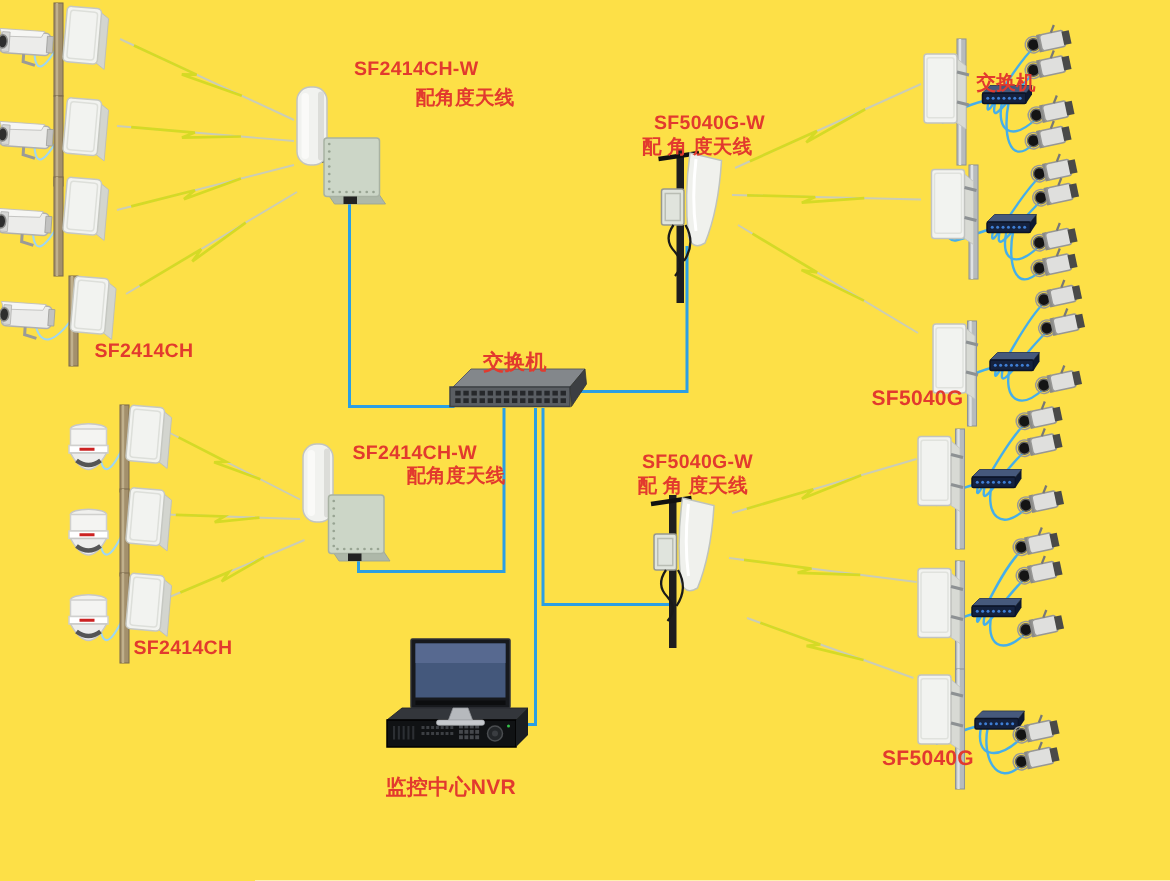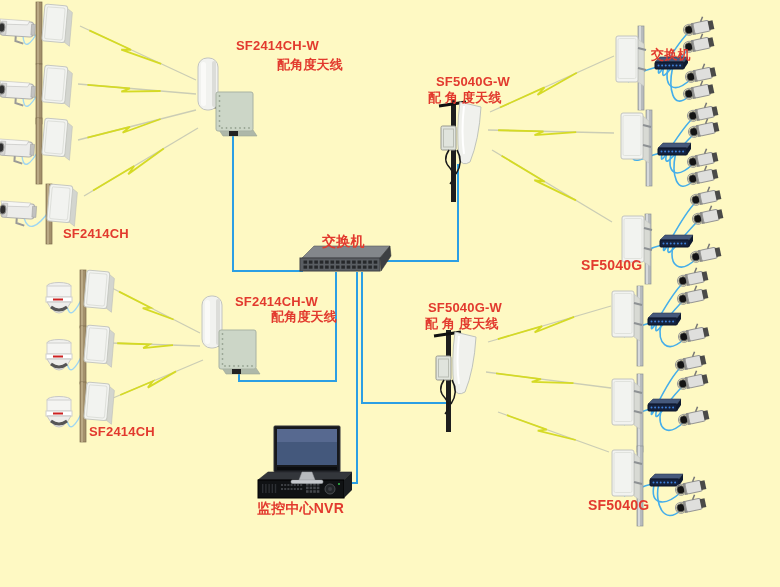--- a/index.html
+++ b/index.html
@@ -1,16 +1,16 @@
 <!DOCTYPE html>
 <html><head>
 <meta charset="utf-8">
 <style>
   html,body{margin:0;padding:0;background:#fff;}
-  #stage{position:relative;width:780px;height:587px;background:#fef9c3;overflow:hidden;
+  #stage{position:relative;width:780px;height:587px;background:#fde047;overflow:hidden;
          font-family:"Liberation Sans", sans-serif;}
   #net-svg{position:absolute;left:0;top:0;}
   .lbl{position:absolute;font-weight:bold;white-space:nowrap;letter-spacing:0.2px;}
   .s13{font-size:13px;}
   .s14{font-size:14px;}
 </style>
 </head>
 <body>
 
 <div id="stage">
@@ -681,15 +681,15 @@
   <div class="lbl s14" style="left: 322px; top: 233px; color: rgb(226, 58, 46);">交换机</div>
   <div class="lbl s13" style="left: 436px; top: 74px; color: rgb(226, 58, 46);">SF5040G-W</div>
   <div class="lbl s13" style="left: 428px; top: 89px; color: rgb(226, 58, 46);">配 角 度天线</div>
   <div class="lbl s13" style="left: 651px; top: 46px; color: rgb(226, 58, 46);">交换机</div>
   <div class="lbl s13" style="left: 235px; top: 294px; color: rgb(226, 58, 46);">SF2414CH-W</div>
   <div class="lbl s13" style="left: 271px; top: 308px; color: rgb(226, 58, 46);">配角度天线</div>
   <div class="lbl s13" style="left: 89px; top: 424px; color: rgb(226, 58, 46);">SF2414CH</div>
   <div class="lbl s13" style="left: 428px; top: 300px; color: rgb(226, 58, 46);">SF5040G-W</div>
   <div class="lbl s13" style="left: 425px; top: 315px; color: rgb(226, 58, 46);">配 角 度天线</div>
   <div class="lbl s14" style="left: 581px; top: 257px; color: rgb(226, 58, 46);">SF5040G</div>
-  <div class="lbl s14" style="left: 257px; top: 500px; color: rgb(226, 58, 46);">监控中心NVR</div>
+  <div class="lbl s14" style="left: 257px; top: 516px; color: rgb(226, 58, 46);">监控中心NVR</div>
   <div class="lbl s14" style="left: 588px; top: 497px; color: rgb(226, 58, 46);">SF5040G</div>
 </div>
 
 </body></html>

